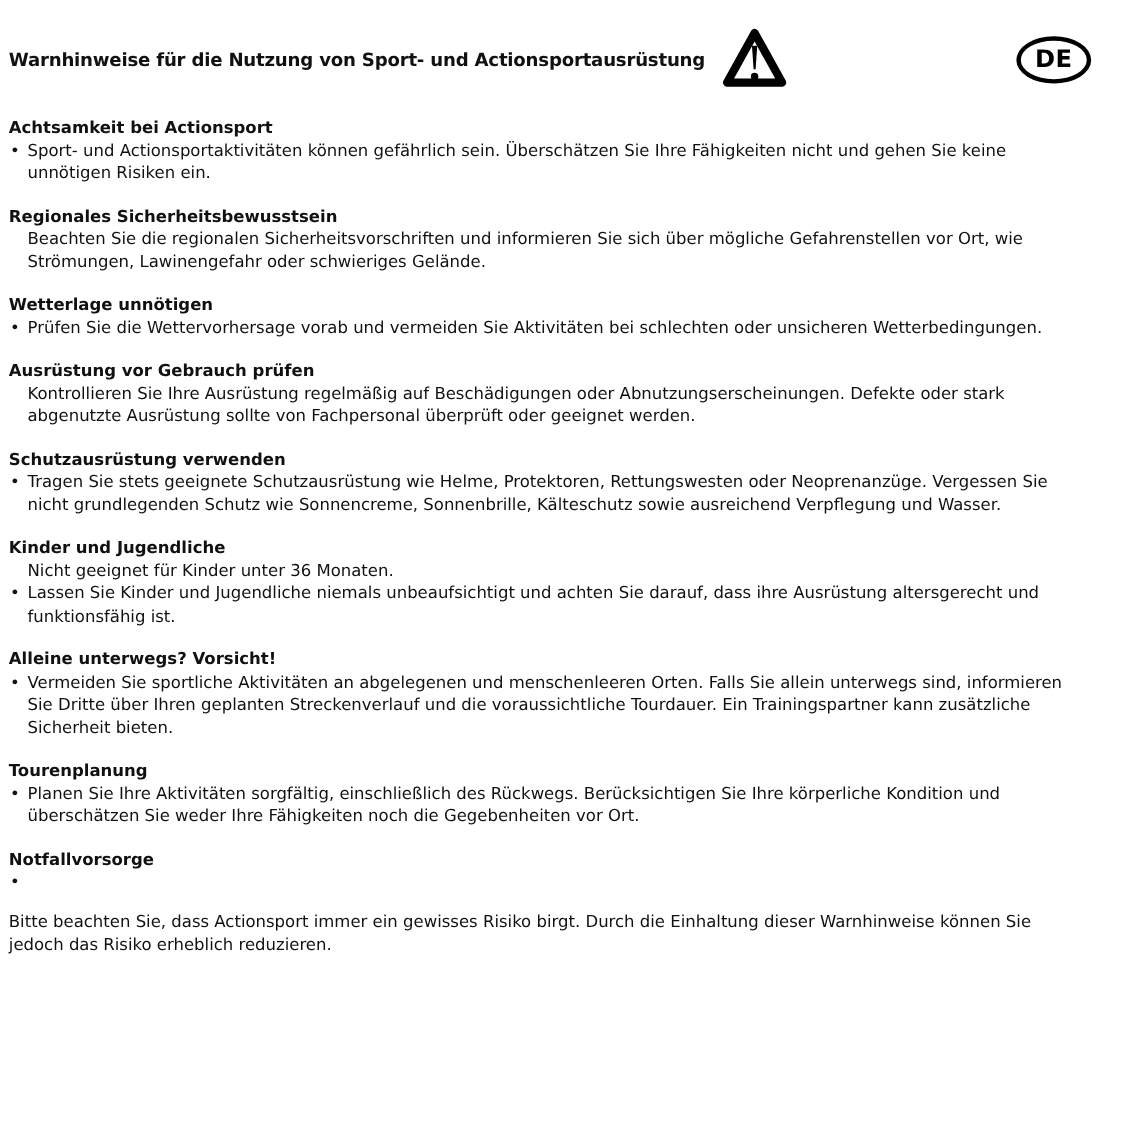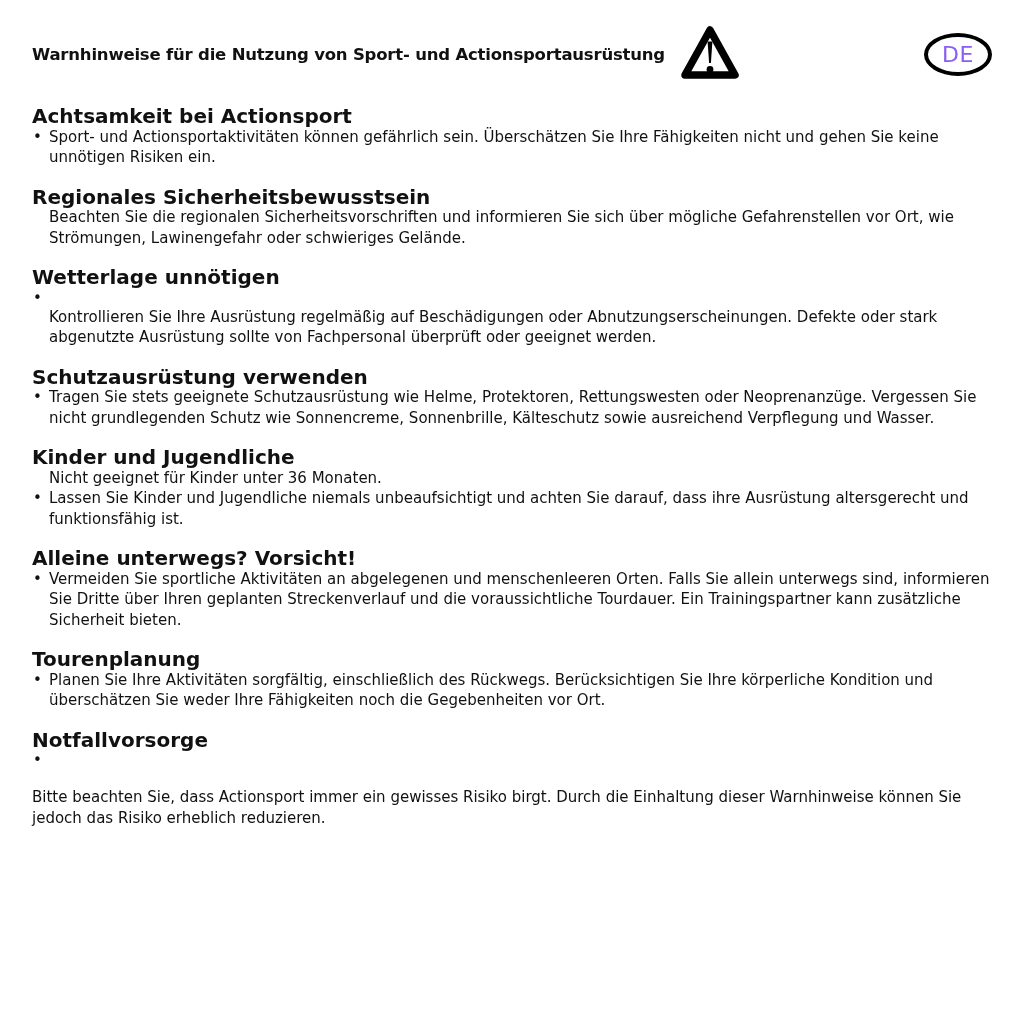--- a/index.html
+++ b/index.html
@@ -9,21 +9,21 @@
   }
   body {
     width: 1030px;
     height: 1029px;
     box-sizing: border-box;
     font-family: "DejaVu Sans", sans-serif;
     color: #111111;
     overflow: hidden;
   }
   .page {
-    padding: 18px 24px 0 32px;
+    padding: 18px 24px 0 8px;
   }
   .header {
     display: flex;
     align-items: center;
     height: 72px;
   }
   .title {
     font-weight: bold;
     font-size: 16.5px;
     letter-spacing: -0.2px;
@@ -38,35 +38,35 @@
   .badge {
     margin-left: auto;
     margin-right: 14px;
     width: 60px;
     height: 35px;
     border: 4px solid #000000;
     border-radius: 50%;
     display: flex;
     align-items: center;
     justify-content: center;
-    font-weight: normal;
+    font-weight: bold;
     font-size: 22px;
     letter-spacing: 0.5px;
-    color: #8b5cf6;
+    color: #000000;
     flex: 0 0 auto;
   }
   .content {
     margin-top: 16px;
   }
   .sec {
     margin-bottom: 19px;
   }
   .heading {
     font-weight: bold;
-    font-size: 20px;
+    font-size: 15px;
     line-height: 20.5px;
   }
   .item {
     position: relative;
     padding-left: 17px;
     font-size: 15px;
     line-height: 20.5px;
     max-width: 957px;
   }
   .bullet {
@@ -107,23 +107,24 @@
       <div class="sec">
         <div class="heading">Achtsamkeit bei Actionsport</div>
         <div class="item"><span class="bullet">•</span><span>Sport- und Actionsportaktivitäten können gefährlich sein. Überschätzen Sie Ihre Fähigkeiten nicht und gehen Sie keine unnötigen Risiken ein.</span></div>
       </div>
       <div class="sec">
         <div class="heading">Regionales Sicherheitsbewusstsein</div>
         <div class="item"><span>Beachten Sie die regionalen Sicherheitsvorschriften und informieren Sie sich über mögliche Gefahrenstellen vor Ort, wie Strömungen, Lawinengefahr oder schwieriges Gelände.</span></div>
       </div>
       <div class="sec">
         <div class="heading">Wetterlage unnötigen</div>
-        <div class="item"><span class="bullet">•</span></div>
+        <div class="item"><span class="bullet">•</span><span>Prüfen Sie die Wettervorhersage vorab und vermeiden Sie Aktivitäten bei schlechten oder unsicheren Wetterbedingungen.</span></div>
       </div>
       <div class="sec">
+        <div class="heading">Ausrüstung vor Gebrauch prüfen</div>
         <div class="item"><span>Kontrollieren Sie Ihre Ausrüstung regelmäßig auf Beschädigungen oder Abnutzungserscheinungen. Defekte oder stark abgenutzte Ausrüstung sollte von Fachpersonal überprüft oder geeignet werden.</span></div>
       </div>
       <div class="sec">
         <div class="heading">Schutzausrüstung verwenden</div>
         <div class="item"><span class="bullet">•</span><span>Tragen Sie stets geeignete Schutzausrüstung wie Helme, Protektoren, Rettungswesten oder Neoprenanzüge. Vergessen Sie nicht grundlegenden Schutz wie Sonnencreme, Sonnenbrille, Kälteschutz sowie ausreichend Verpflegung und Wasser.</span></div>
       </div>
       <div class="sec">
         <div class="heading">Kinder und Jugendliche</div>
         <div class="item"><span>Nicht geeignet für Kinder unter 36 Monaten.</span></div>
         <div class="item"><span class="bullet">•</span><span>Lassen Sie Kinder und Jugendliche niemals unbeaufsichtigt und achten Sie darauf, dass ihre Ausrüstung altersgerecht und funktionsfähig ist.</span></div>

